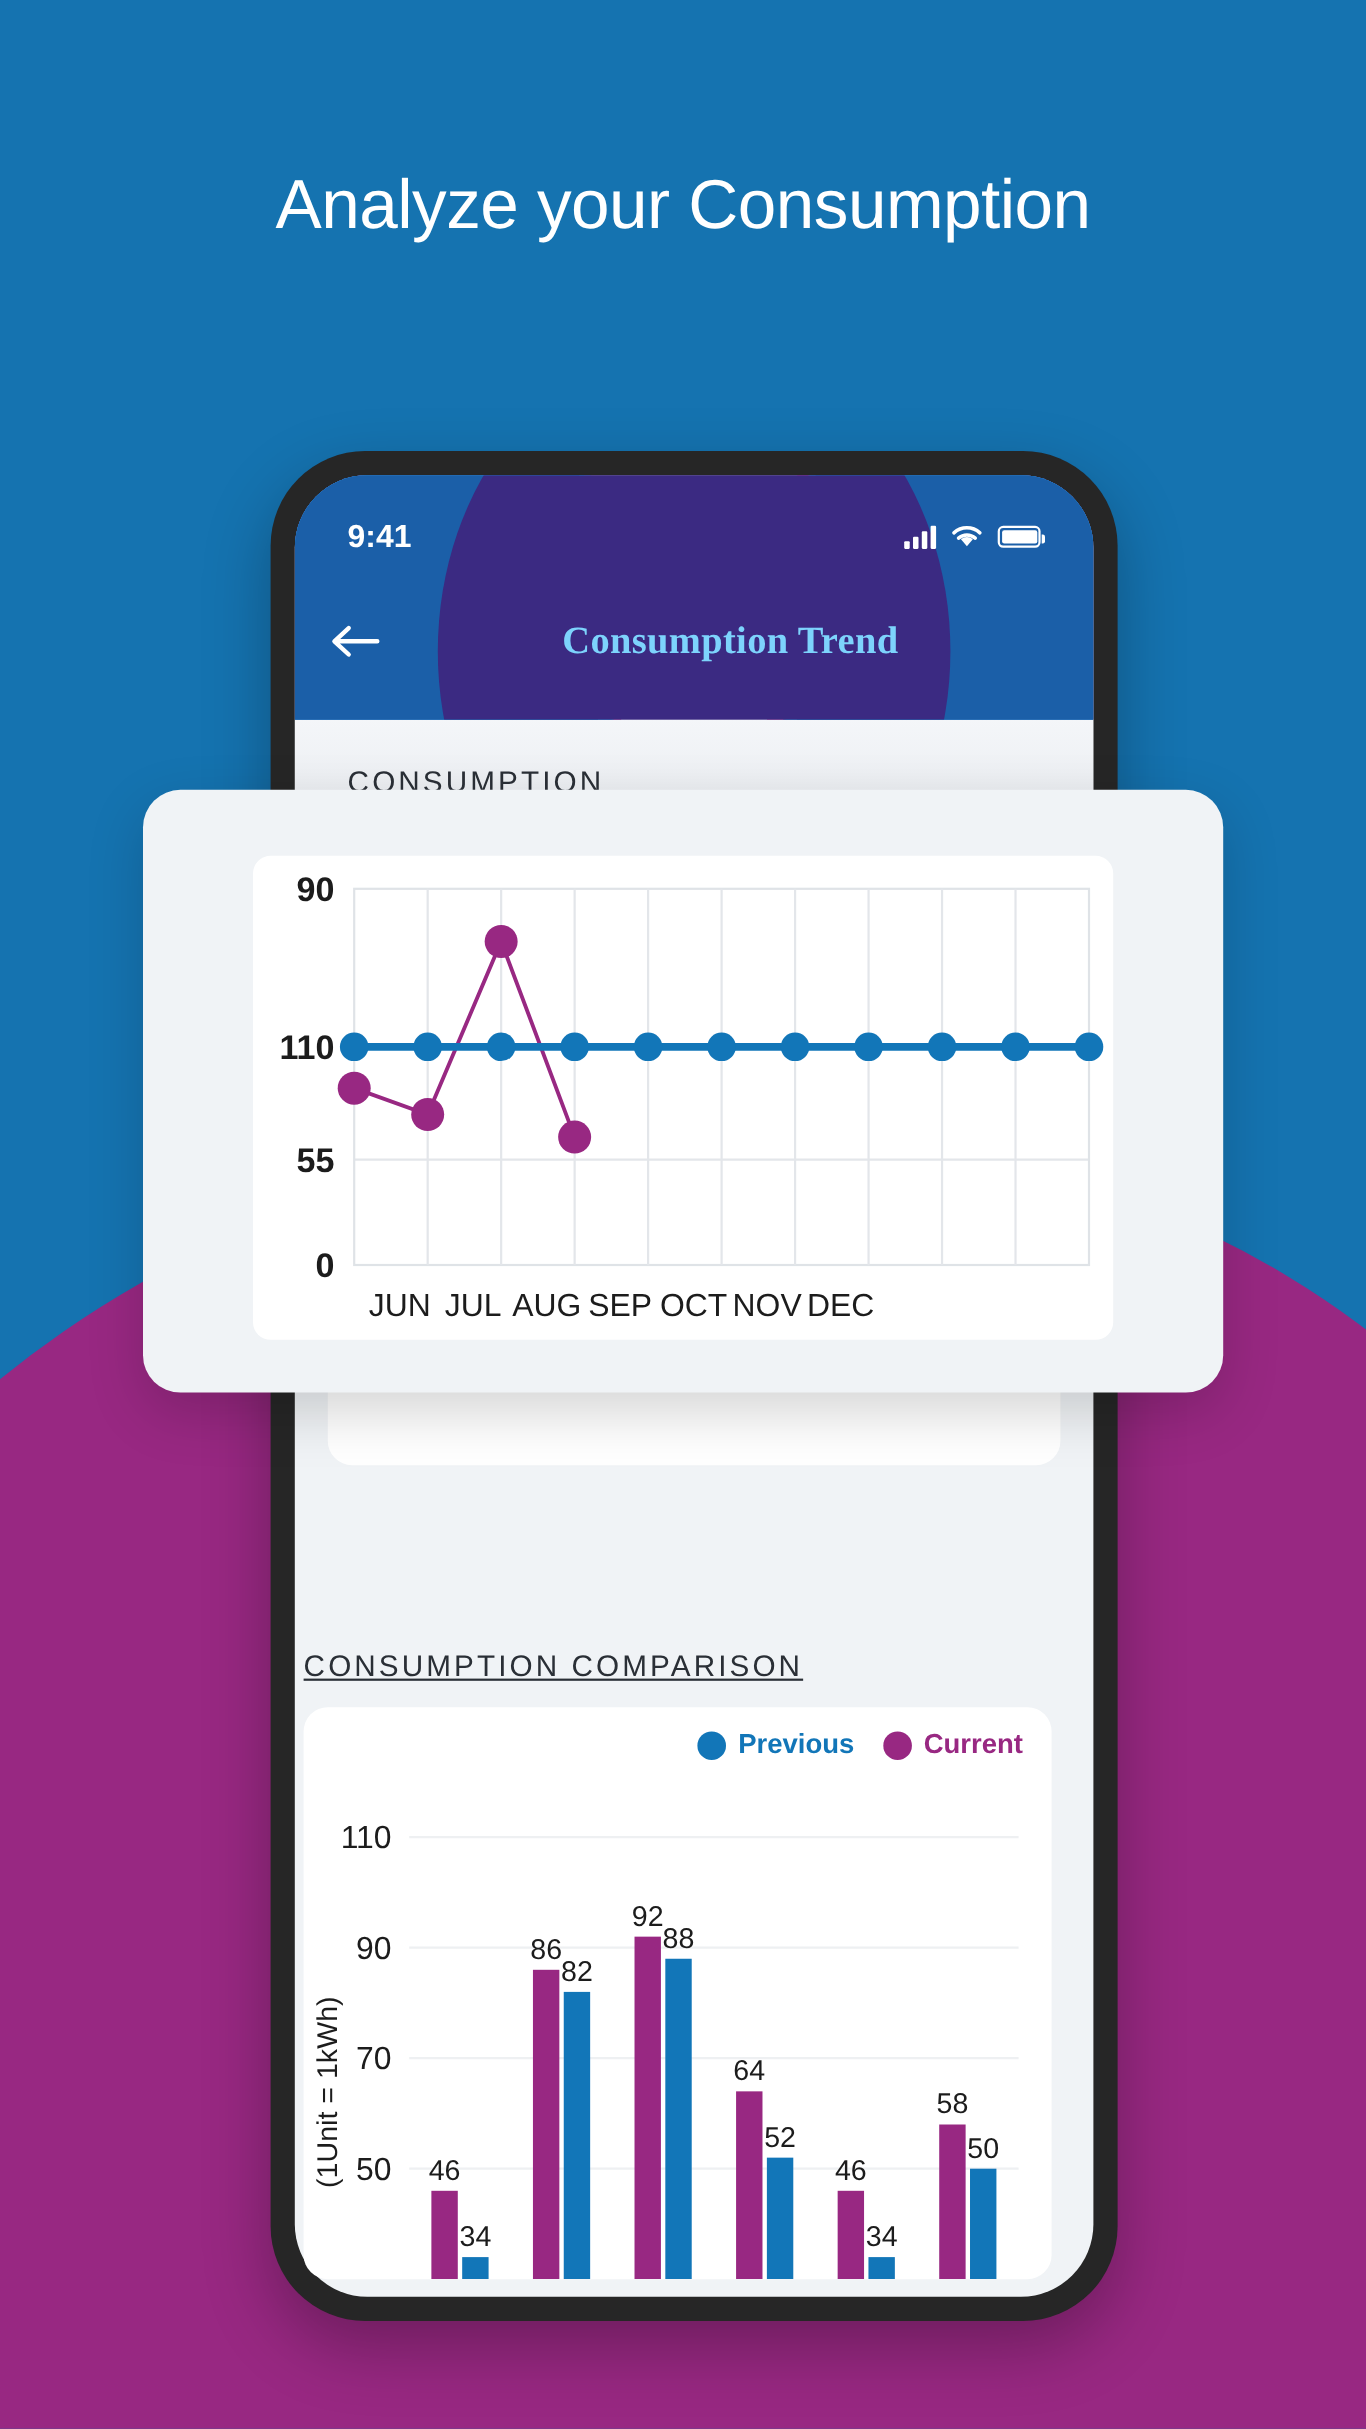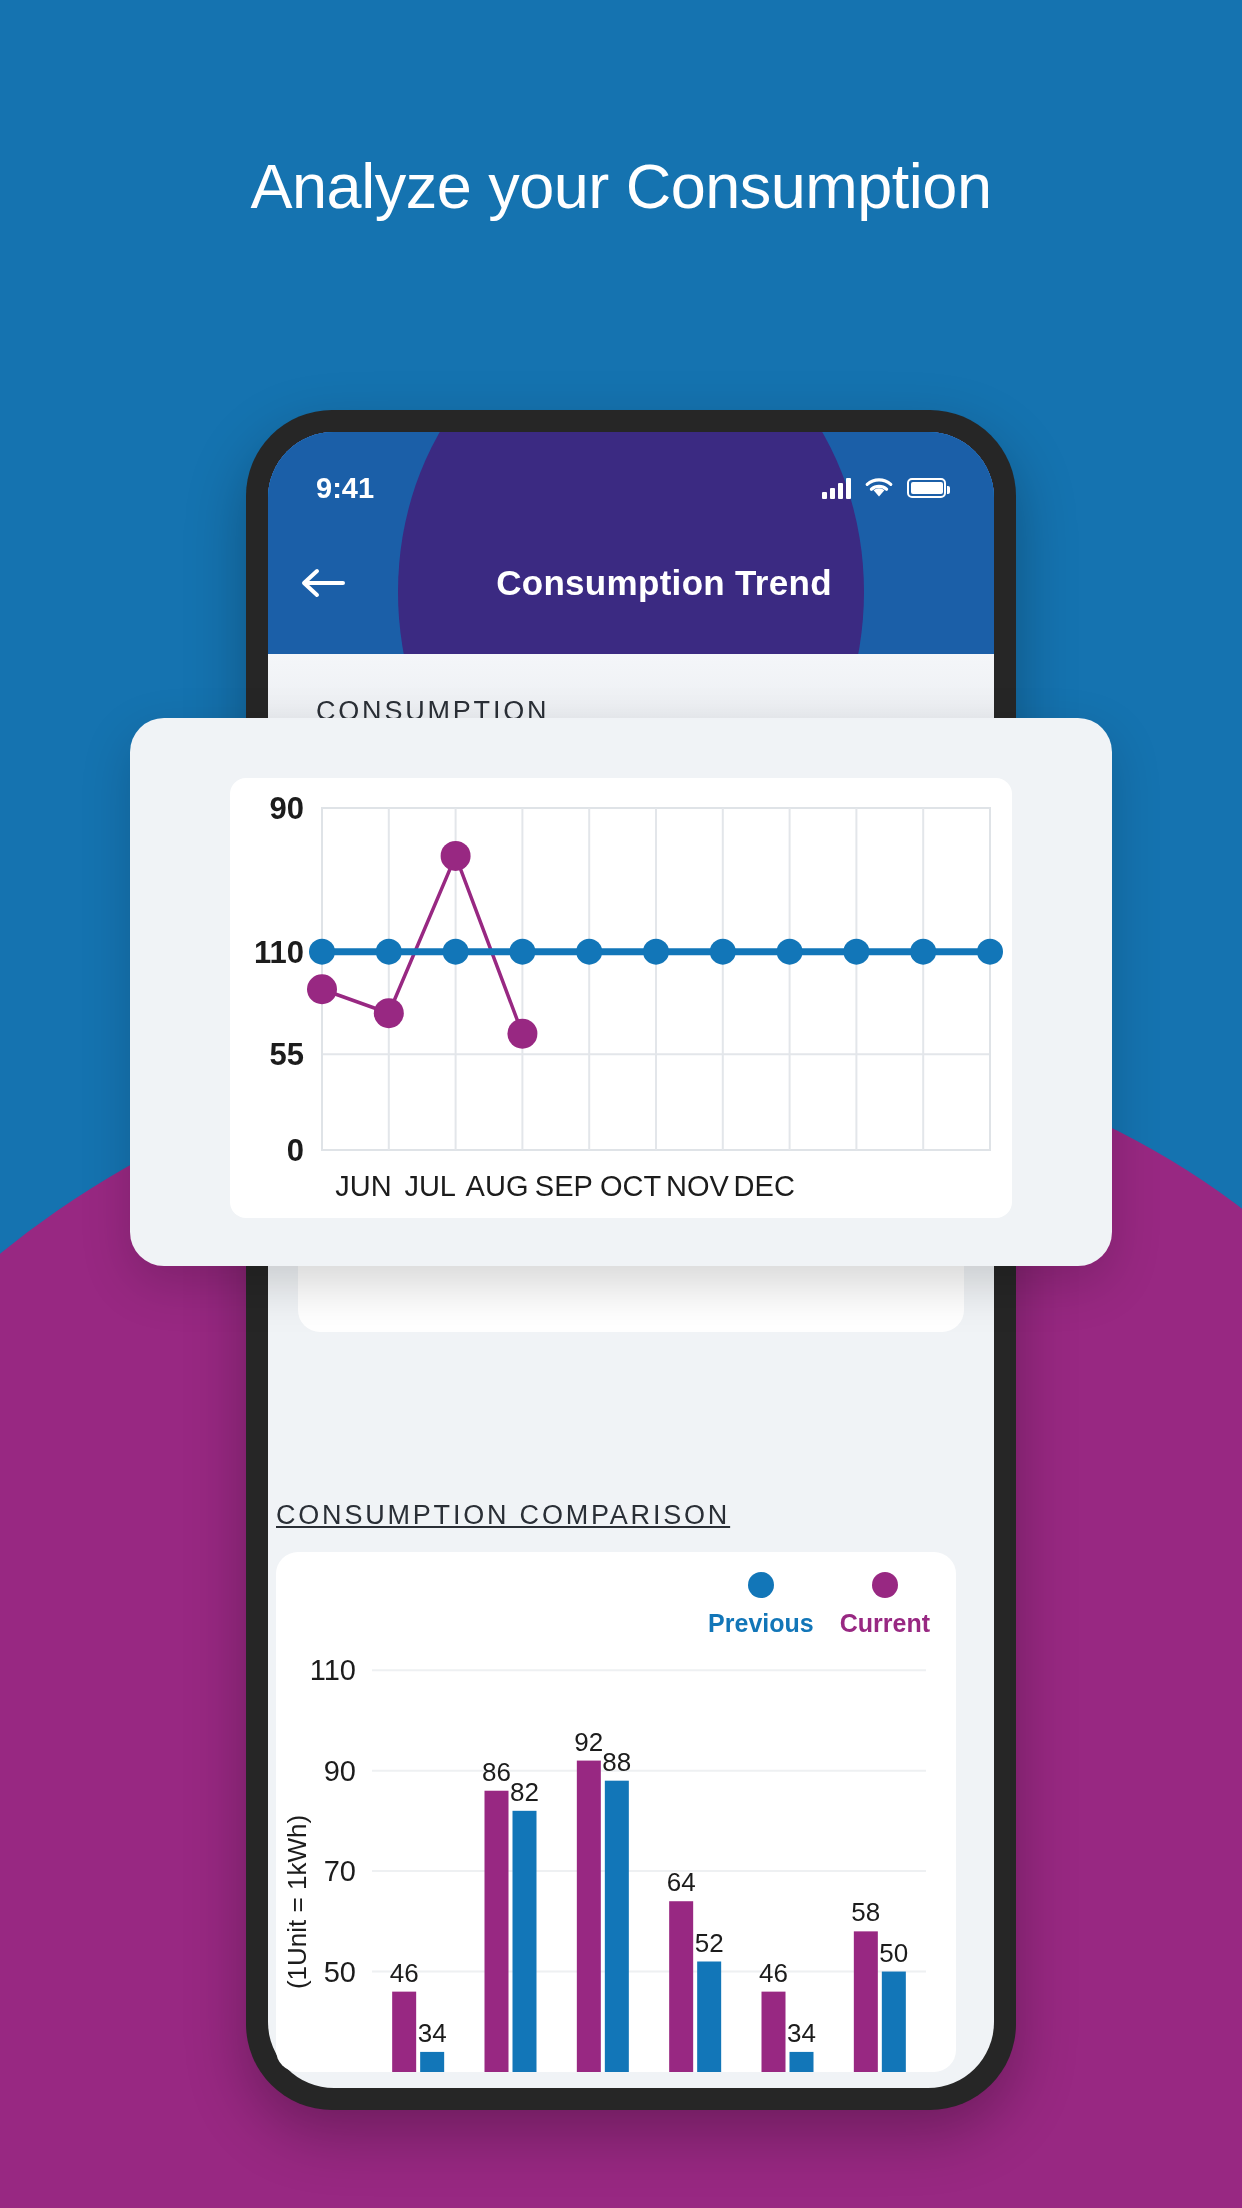--- a/index.html
+++ b/index.html
@@ -91,21 +91,21 @@
   .bars i:nth-child(3){height:16px} .bars i:nth-child(4){height:21px}
   .battery { width: 39px; height: 20px; border: 2.5px solid #fff; border-radius: 5px; position: relative; }
   .battery::after { content:""; position:absolute; right:-6px; top:6px; width:3px; height:8px; background:#fff; border-radius:0 2px 2px 0; }
   .battery span { position:absolute; left:2px; top:2px; bottom:2px; width: 90%; background:#fff; border-radius:2px; display:block; }
 
   .nav-row {
     position: absolute; left: 0; right: 0; top: 96px; height: 110px;
     display: flex; align-items: center; z-index: 4;
   }
   .back-btn { width: 110px; display: flex; align-items: center; justify-content: center; }
-  .nav-title { flex: 1; text-align: center; color: #ffffff; font-size: 35px; font-weight: bold; padding-right: 44px; letter-spacing: 0.3px; }
+  .nav-title { flex: 1; text-align: center; color: #7dd3fc; font-size: 35px; font-weight: bold; padding-right: 44px; letter-spacing: 0.3px; font-family: Liberation Serif, serif; }
 
   .section-label {
     padding: 42px 0 0 48px;
     font-size: 27px;
     color: #2a2f36;
     letter-spacing: 2.8px;
     background: linear-gradient(#F4F6F9, #E7EAEE);
     height: 110px;
   }
 
@@ -151,21 +151,21 @@
     width: 680px; height: 520px;
     background: #fff;
     border-radius: 22px;
     z-index: 3;
     overflow: hidden;
   }
   .legend {
     position: absolute; right: 26px; top: 20px;
     display: flex; align-items: center; gap: 26px;
   }
-  .legend-item { display: flex; align-items: center; gap: 11px; font-size: 25px; font-weight: bold; flex-direction: column; }
+  .legend-item { display: flex; align-items: center; gap: 11px; font-size: 25px; font-weight: bold; }
   .legend-dot { width: 26px; height: 26px; border-radius: 50%; display: block; }
   text { font-family: "Liberation Sans", sans-serif; }
 </style>
 </head>
 <body>
 
 <div class="bg-blob"></div>
 
 <div class="headline">Analyze your Consumption</div>
 

